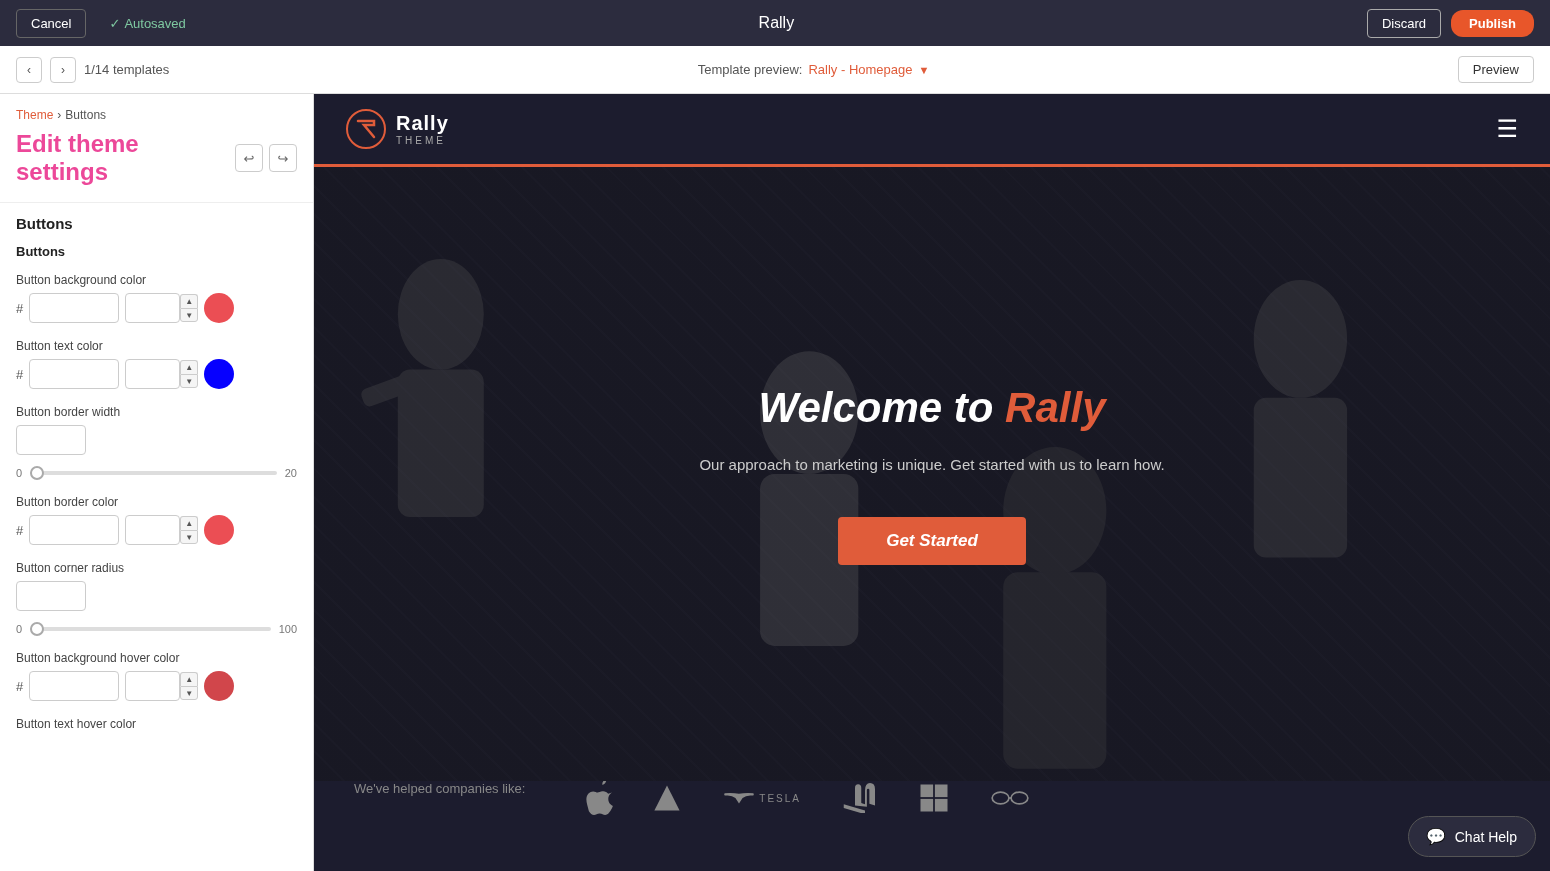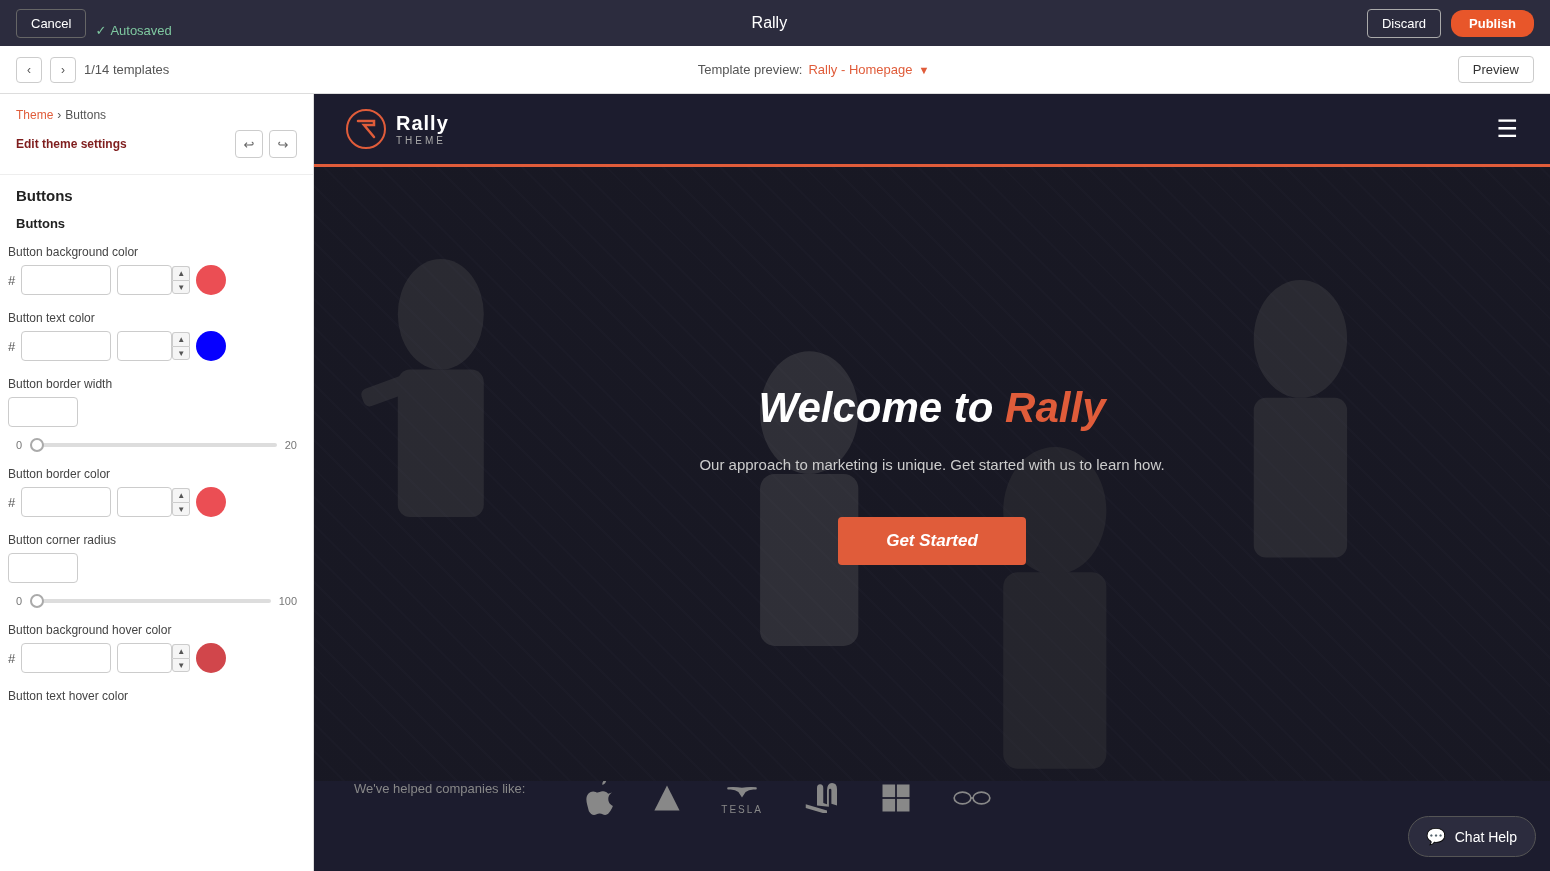--- a/index.html
+++ b/index.html
@@ -3,21 +3,21 @@
   <meta charset="utf-8">
   <style>
     * { box-sizing: border-box; margin: 0; padding: 0; }
     body { font-family: -apple-system, BlinkMacSystemFont, 'Segoe UI', sans-serif; background: #f0f0f0; width: 1550px; height: 871px; overflow: hidden; }
 
     
     .top-bar {
       display: flex; align-items: center; justify-content: space-between;
       background: #2c2c3e; height: 46px; padding: 0 16px;
     }
-    .top-bar-left { display: flex; align-items: flex-end; gap: 9px; }
+    .top-bar-left { display: flex; align-items: center; gap: 23px; }
     .top-bar-center { color: #fff; font-size: 16px; font-weight: 500; }
     .top-bar-right { display: flex; align-items: center; gap: 10px; }
     .btn-cancel {
       background: transparent; border: 1px solid #666; color: #fff;
       padding: 6px 14px; border-radius: 4px; cursor: pointer; font-size: 13px;
     }
     .autosaved { color: #7ec8a0; font-size: 13px; display: flex; align-items: center; gap: 4px; }
     .btn-discard {
       background: transparent; border: 1px solid #aaa; color: #fff;
       padding: 6px 14px; border-radius: 4px; cursor: pointer; font-size: 13px;
@@ -54,32 +54,32 @@
     .left-panel {
       width: 314px; background: #fff; border-right: 1px solid #ddd;
       overflow-y: auto; flex-shrink: 0;
     }
     .breadcrumb { padding: 14px 16px 4px; font-size: 12px; color: #555; display: flex; gap: 4px; align-items: center; }
     .breadcrumb a { color: #e05c3a; text-decoration: none; }
     .panel-header {
       display: flex; align-items: center; justify-content: space-between;
       padding: 4px 16px 12px;
     }
-    .panel-title { font-size: 12px; font-weight: 600; color: #7f1d1d; }
+    .panel-title { font-size: 24px; font-weight: 600; color: #ec4899; }
     .panel-actions { display: flex; gap: 6px; }
     .icon-btn {
       width: 28px; height: 28px; border: 1px solid #ccc; background: #fff;
       border-radius: 4px; cursor: pointer; display: flex; align-items: center; justify-content: center;
       font-size: 13px; color: #666;
     }
 
     .section-title { font-size: 15px; font-weight: 600; color: #222; padding: 8px 16px 4px; }
     .subsection-title { font-size: 13px; font-weight: 600; color: #222; padding: 8px 16px 6px; }
 
-    .field-group { padding: 8px 8px; }
+    .field-group { padding: 8px 16px; }
     .field-label { font-size: 12px; color: #444; margin-bottom: 6px; }
     .color-row { display: flex; align-items: center; gap: 6px; }
     .hash-symbol { font-size: 13px; color: #555; }
     .color-input {
       width: 90px; height: 30px; border: 1px solid #ccc; border-radius: 4px;
       padding: 0 6px; font-size: 13px; color: #333;
     }
     .opacity-input {
       width: 55px; height: 30px; border: 1px solid #ccc; border-radius: 4px;
       padding: 0 6px 0 8px; font-size: 13px; color: #333;
@@ -390,21 +390,21 @@
                   <path d="M788.1 340.9c-5.8 4.5-108.2 62.2-108.2 190.5 0 148.4 130.3 200.9 134.2 202.2-.6 3.2-20.7 71.9-68.7 141.9-42.8 61.6-87.5 123.1-155.5 123.1s-85.5-39.5-164-39.5c-76 0-103.7 40.8-165.9 40.8s-105-43.7-150.2-109.3C74.5 735.3 36 634.6 36 542c0-154.7 100.9-236.7 199.6-236.7 52.8 0 96.9 34.6 130.5 34.6 32.1 0 82.3-36.9 145.3-36.9 23.3 0 108.2 2 167.3 73.7zM579.8 72.7c28.6-35.7 49.3-85.6 49.3-135.5 0-6.5-.6-13-.6-19.5C575.1-69.4 502 30.1 502 92c0 5.2.6 10.4 1.3 15.6 1.3.1 2.6.3 3.9.3 53.5 0 132.8-75.7 72.6-135.2z"></path>
                 </svg>
             </span>
 
             <span class="brand-logo">
               <svg width="28" height="34" viewBox="0 0 200 200" fill="#888">
                   <polygon points="100,10 190,190 10,190"></polygon>
                 </svg>
             </span>
 
-            <span class="brand-logo" style="flex-direction:column;gap:2px;">
+            <span class="brand-logo" style="gap:2px;">
               <svg width="36" height="20" viewBox="0 0 300 100" fill="#888">
                 <path d="M150 15 Q200 5 270 10 Q280 30 260 30 Q210 25 180 50 L150 95 L120 50 Q90 25 40 30 Q20 30 30 10 Q100 5 150 15Z"></path>
               </svg>
               <span style="font-size:10px;letter-spacing:2px;color:#888;">TESLA</span>
             </span>
 
             <span class="brand-logo">
               <svg width="38" height="30" viewBox="0 0 300 240" fill="#888">
                 <path d="M110 180 L110 40 Q110 10 135 10 Q160 10 160 40 L160 155 Q160 160 165 162 L190 170 L190 60 Q190 0 230 0 Q270 0 270 50 L270 180 L225 165 L225 55 Q225 45 215 45 Q205 45 205 55 L205 190 L110 180Z"></path>
                 <path d="M20 200 L20 170 L190 220 L190 250 L20 200Z"></path>

